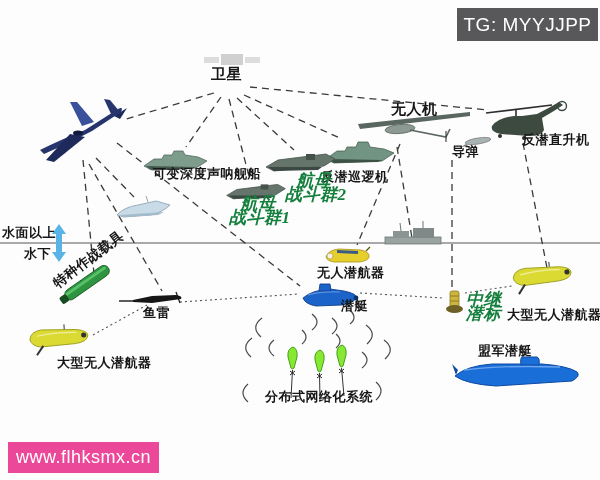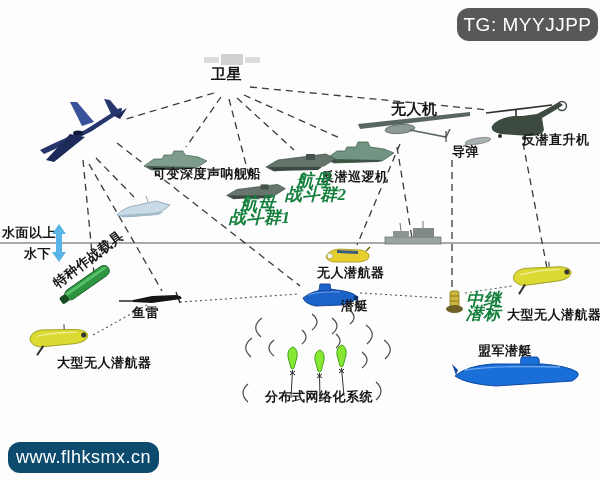--- a/index.html
+++ b/index.html
@@ -18,24 +18,23 @@
   .lbl-block div{white-space:nowrap;}
   .lbl-rot{
     position:absolute;left:55px;top:276px;font-weight:bold;font-size:13.5px;
     color:#161616;white-space:nowrap;letter-spacing:.5px;
     transform:rotate(-37deg);transform-origin:0 50%;
   }
   .wm{
     position:absolute;color:#ffffff;display:flex;align-items:center;
     justify-content:center;font-family:"Liberation Sans",sans-serif;
     letter-spacing:.5px;
-    border-radius:12px;
   }
   .wm-top{left:457px;top:8px;width:141px;height:33px;background:#58585a;font-size:19px;}
-  .wm-bottom{left:8px;top:442px;width:151px;height:31px;background:#0c4a6e;font-size:18px;}
+  .wm-bottom{left:8px;top:442px;width:151px;height:31px;background:#ec4899;font-size:18px;}
 </style>
 </head>
 <body>
 
 <div class="stage">
 
   <svg width="600" height="480" viewBox="0 0 600 480">
 
     <line x1="0" y1="243" x2="600" y2="243" stroke="#8c8c8c" stroke-width="1.4"></line>
 
@@ -245,21 +244,21 @@
   <div class="lbl-block" style="left:229px;top:197px;width:58px">
     <div>航母</div>
     <div>战斗群1</div>
   </div>
 
   <div class="lbl" style="left:2px;top:226px">水面以上</div>
   <div class="lbl" style="left:24px;top:247px">水下</div>
 
   <div class="lbl-rot">特种作战载具</div>
 
-  <div class="lbl" style="left:132px;top:306px">鱼雷</div>
+  <div class="lbl" style="left:143px;top:306px">鱼雷</div>
   <div class="lbl" style="left:317px;top:266px">无人潜航器</div>
   <div class="lbl" style="left:341px;top:299px">潜艇</div>
 
   <div class="lbl-block" style="left:466px;top:293px;width:32px;text-align:center">
     <div>中继</div>
     <div>潜标</div>
   </div>
 
   <div class="lbl" style="left:507px;top:308px">大型无人潜航器</div>
   <div class="lbl" style="left:478px;top:344px">盟军潜艇</div>

